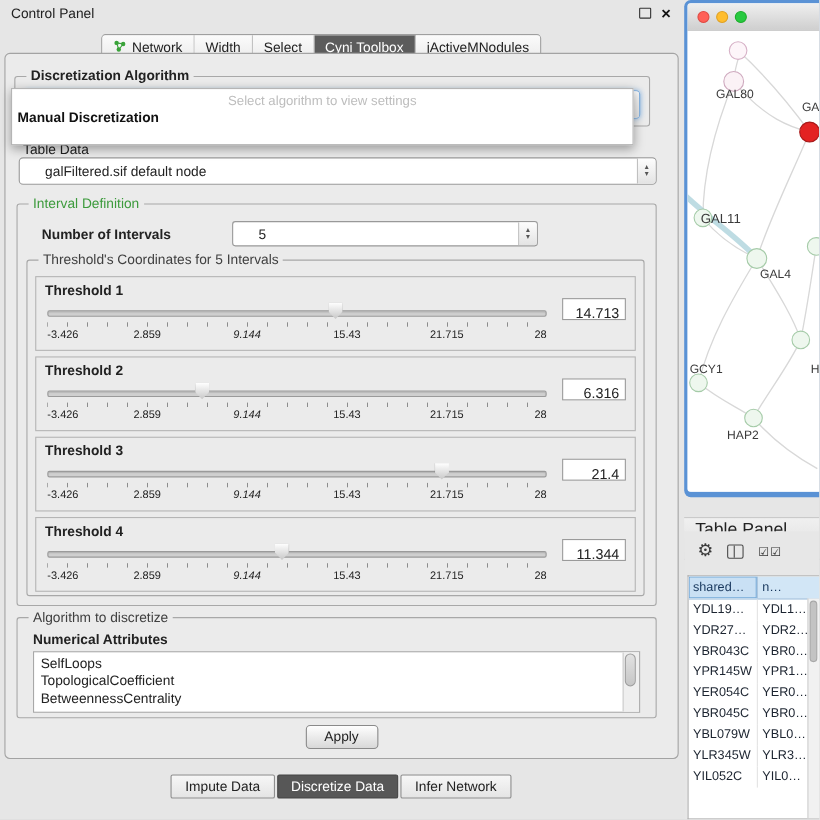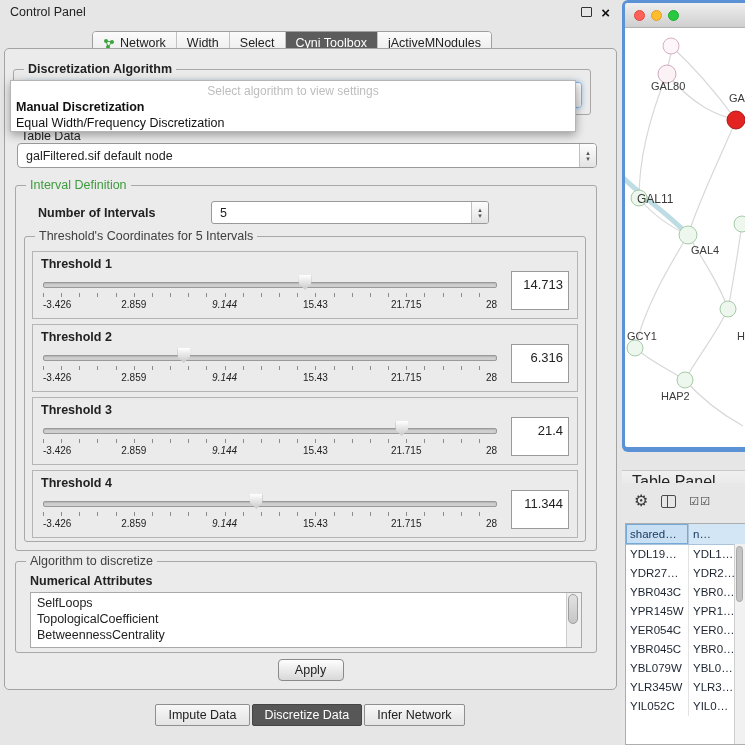--- a/index.html
+++ b/index.html
@@ -6,34 +6,34 @@
   .stage{position:relative;width:745px;height:745px;background:#e6e6e6;font-family:"Liberation Sans",sans-serif;color:#222;overflow:hidden;}
 
   
   .cp-titlebar{position:absolute;left:0;top:0;width:620px;height:24px;display:flex;align-items:center;padding:0 10px;box-sizing:border-box;font-size:12.5px;}
   .cp-controls{margin-left:auto;display:flex;align-items:center;gap:9px;}
   .float-icon{width:9px;height:8px;border:1.5px solid #333;border-radius:1px;display:inline-block;}
   .close-x{font-size:15px;font-weight:bold;line-height:1;color:#111;}
 
   
   .tabbar{position:absolute;top:31px;left:92px;display:flex;border:1px solid #9f9f9f;border-radius:4px;overflow:hidden;background:#f3f3f3;}
-  .tab{display:flex;align-items:flex-end;gap:5px;padding:4px 10px;font-size:12.5px;border-right:1px solid #c2c2c2;background:linear-gradient(#fbfbfb,#ebebeb);white-space:nowrap;}
+  .tab{display:flex;align-items:flex-start;gap:5px;padding:4px 10px;font-size:12.5px;border-right:1px solid #c2c2c2;background:linear-gradient(#fbfbfb,#ebebeb);white-space:nowrap;}
   .tab:last-child{border-right:none;}
   .tab.selected{background:#5c5c5c;color:#fff;}
 
   
   .panel{position:absolute;left:4px;top:48px;width:611px;height:640px;border:1px solid #a3a3a3;border-radius:5px;background:#ebebeb;}
   .group{position:absolute;border:1px solid #a8a8a8;border-radius:3px;box-sizing:border-box;}
   .group-title{position:absolute;top:-8px;left:10px;background:#ebebeb;padding:0 4px;font-size:12.5px;white-space:nowrap;}
   .gt-bold{font-weight:bold;}
   .gt-green{color:#3d9b3d;}
   .gt-blue{color:#404040;}
 
   .combo{display:flex;align-items:center;background:#fff;border:1px solid #999;border-radius:4px;font-size:12.5px;box-sizing:border-box;overflow:hidden;}
-  .combo .val{flex:1;padding-left:8px;white-space:nowrap;overflow:hidden;}
+  .combo .val{flex:1;padding-left:23px;white-space:nowrap;overflow:hidden;}
   .stepper{width:16px;align-self:stretch;border-left:1px solid #c0c0c0;display:flex;flex-direction:column;align-items:center;justify-content:center;font-size:7px;line-height:6px;color:#555;background:linear-gradient(#fdfdfd,#e3e3e3);}
 
   .algo-group{left:8px;top:20px;width:578px;height:46px;}
   .algo-combo{position:absolute;left:8px;right:8px;top:12px;height:26px;border-color:#7fb0e2;box-shadow:0 0 5px #9cc4ec;}
 
   .tabledata-label{position:absolute;left:16px;top:80px;font-size:12.5px;}
   .tabledata-combo{position:absolute;left:12px;top:94px;width:580px;height:25px;}
 
   .interval-group{left:10px;top:136px;width:582px;height:366px;}
   .intervals-label{position:absolute;left:22px;top:20px;font-size:12.5px;font-weight:bold;}
@@ -47,21 +47,21 @@
   .thumb{position:absolute;top:1px;width:13px;height:15px;transform:translateX(-50%);background:linear-gradient(#ffffff,#c8c8c8);clip-path:polygon(0 0,100% 0,100% 55%,50% 100%,0 55%);filter:drop-shadow(0 0 1px #6e6e6e);}
   .ticks{position:absolute;left:0;right:0;top:19px;height:4px;background:repeating-linear-gradient(to right,#8c8c8c 0,#8c8c8c 1px,transparent 1px,transparent 4%);}
   .scale{position:absolute;left:0;right:0;top:25px;height:12px;}
   .scale span{position:absolute;top:0;font-size:10px;color:#222;transform:translateX(-50%);white-space:nowrap;}
   .scale .p0{left:0;transform:none;}
   .scale .p1{left:20%;}
   .scale .p2{left:40%;font-style:italic;}
   .scale .p3{left:60%;}
   .scale .p4{left:80%;}
   .scale .p5{left:100%;transform:translateX(-100%);}
-  .value-box{position:absolute;right:8px;top:19px;width:58px;height:39px;background:#fff;border:1px solid #9a9a9a;font-size:13px;line-height:26px;text-align:right;padding-right:5px;box-sizing:border-box;}
+  .value-box{position:absolute;right:8px;top:19px;width:58px;height:20px;background:#fff;border:1px solid #9a9a9a;font-size:13px;line-height:26px;text-align:right;padding-right:5px;box-sizing:border-box;}
 
   .attr-group{left:10px;top:512px;width:582px;height:92px;}
   .attr-label{position:absolute;left:14px;top:12px;font-size:12.5px;font-weight:bold;}
   .attr-list{position:absolute;left:14px;right:14px;top:30px;height:54px;background:#fff;border:1px solid #a8a8a8;overflow:hidden;}
   .attr-item{font-size:12.5px;line-height:16px;padding-left:6px;white-space:nowrap;}
   .attr-item:first-child{margin-top:2px;}
   .attr-scroll{position:absolute;right:0;top:0;bottom:0;width:14px;background:#efefef;border-left:1px solid #ccc;}
   .attr-thumb{position:absolute;top:1px;left:1px;width:10px;height:30px;background:linear-gradient(#e2e2e2,#c6c6c6);border:1px solid #9e9e9e;border-radius:5px;box-sizing:border-box;}
 
   .apply-btn{position:absolute;left:50%;transform:translateX(-50%);top:610px;width:66px;height:22px;border:1px solid #8a8a8a;border-radius:4px;background:linear-gradient(#fefefe,#d8d8d8);font-size:12.5px;text-align:center;line-height:21px;box-sizing:border-box;}
@@ -272,21 +272,20 @@
 
   <div class="bottom-tabs">
     <span class="btab">Impute Data</span>
     <span class="btab selected">Discretize Data</span>
     <span class="btab">Infer Network</span>
   </div>
 
   <div class="popup">
     <div class="popup-hint">Select algorithm to view settings</div>
     <div class="popup-opt bold">Manual Discretization</div>
-    <div class="popup-opt">Equal Width/Frequency Discretization</div>
   </div>
 
   <div class="net-window">
     <div class="net-inner">
       <div class="net-titlebar">
         <span class="light red"></span>
         <span class="light yellow"></span>
         <span class="light green"></span>
       </div>
       <div class="net-canvas">

